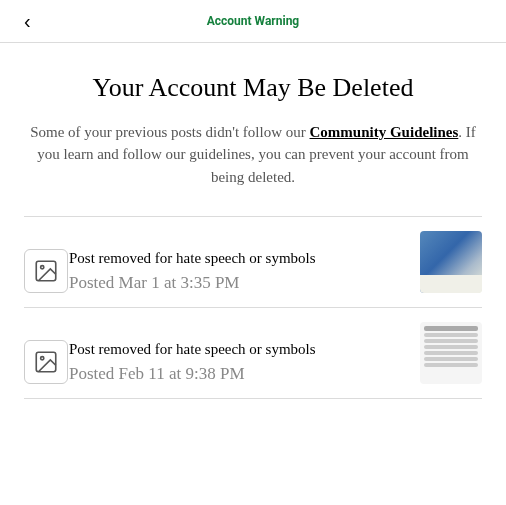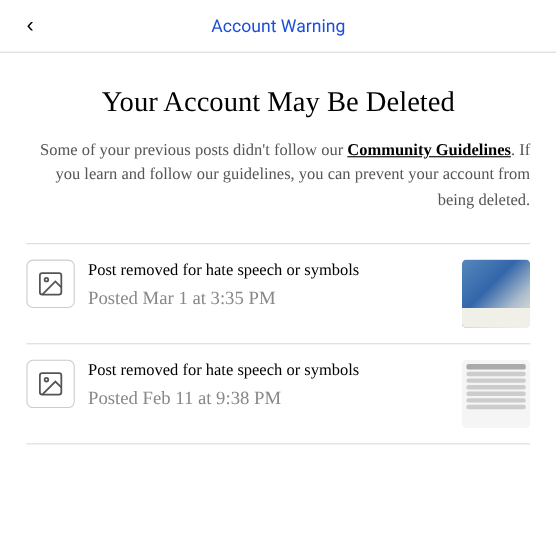--- a/index.html
+++ b/index.html
@@ -30,63 +30,63 @@
       left: 16px;
       background: none;
       border: none;
       cursor: pointer;
       font-size: 20px;
       color: #000;
       padding: 4px 8px;
     }
 
     .header-title {
-      font-size: 16px;
-      font-weight: 400;
-      color: #1d4ed8;
+      font-size: 12px;
+      font-weight: 700;
+      color: #15803d;
     }
 
     .content {
       padding: 28px 24px 24px;
       font-family: Liberation Serif, serif;
     }
 
     .warning-headline {
       font-size: 26px;
       font-weight: 400;
       color: #000;
       text-align: center;
       line-height: 1.3;
       margin-bottom: 16px;
     }
 
     .warning-body {
       font-size: 15px;
       color: #555;
-      text-align: right;
+      text-align: center;
       line-height: 1.5;
       margin-bottom: 28px;
     }
 
     .community-link {
       color: #000;
       font-weight: 600;
       text-decoration: underline;
     }
 
     .posts-list {
       border-top: 1px solid #dbdbdb;
     }
 
     .post-item {
       display: flex;
-      align-items: flex-start;
+      align-items: flex-end;
       padding: 14px 0;
       border-bottom: 1px solid #dbdbdb;
-      gap: 12px;
+      gap: 1px;
     }
 
     .post-icon {
       width: 44px;
       height: 44px;
       border: 1.5px solid #ccc;
       border-radius: 6px;
       display: flex;
       align-items: center;
       justify-content: center;

